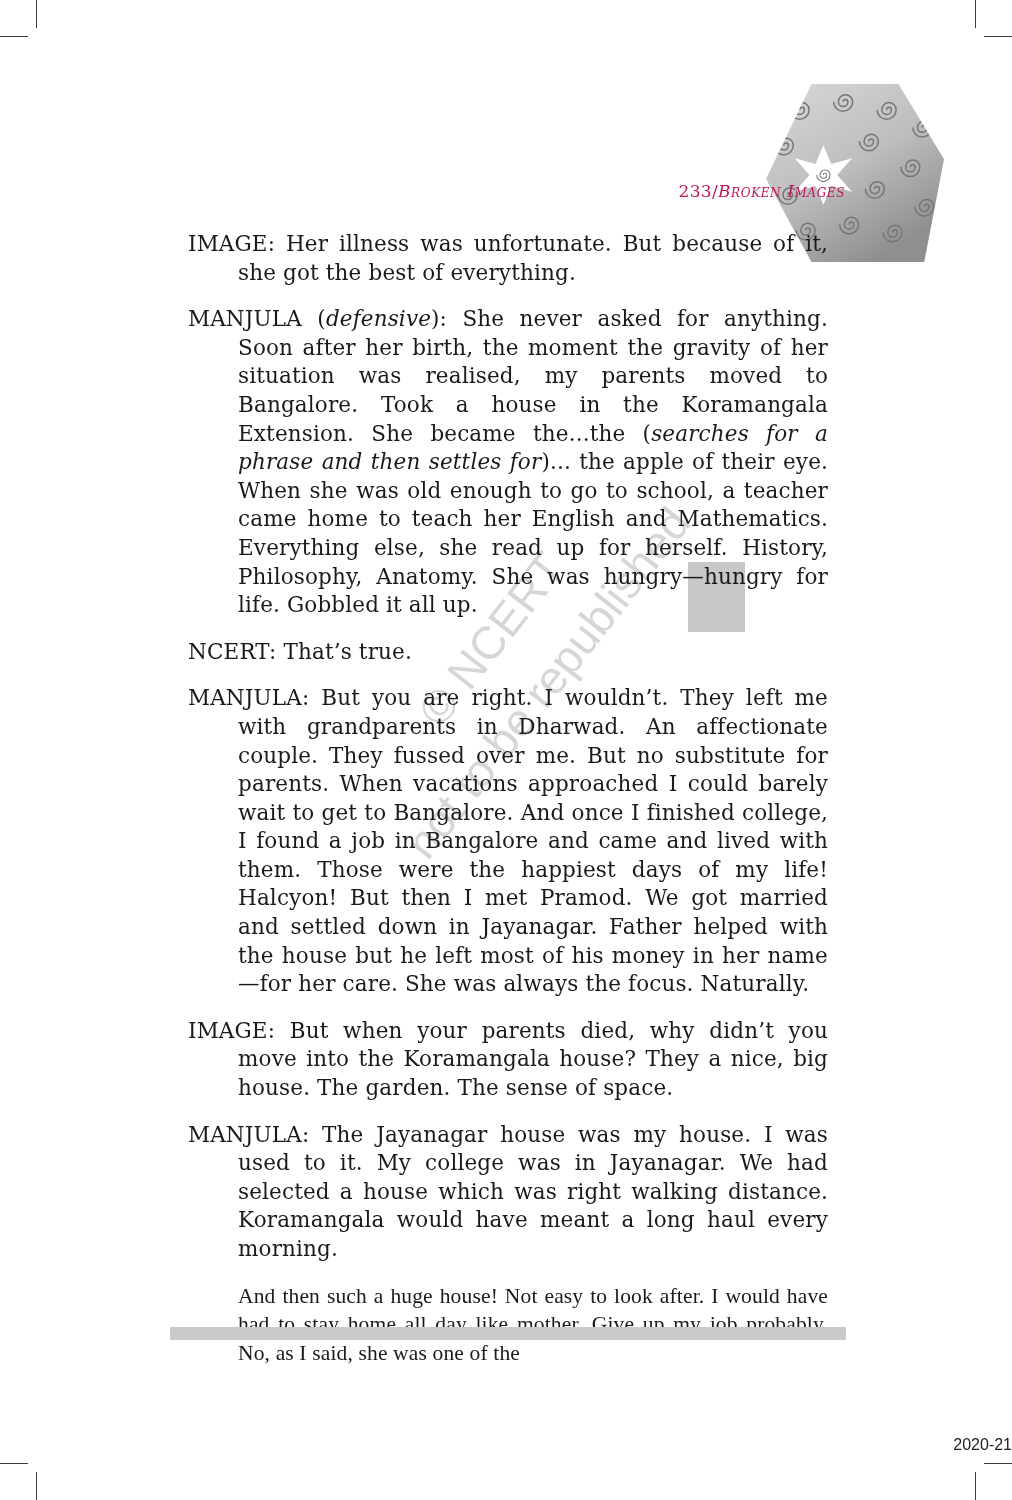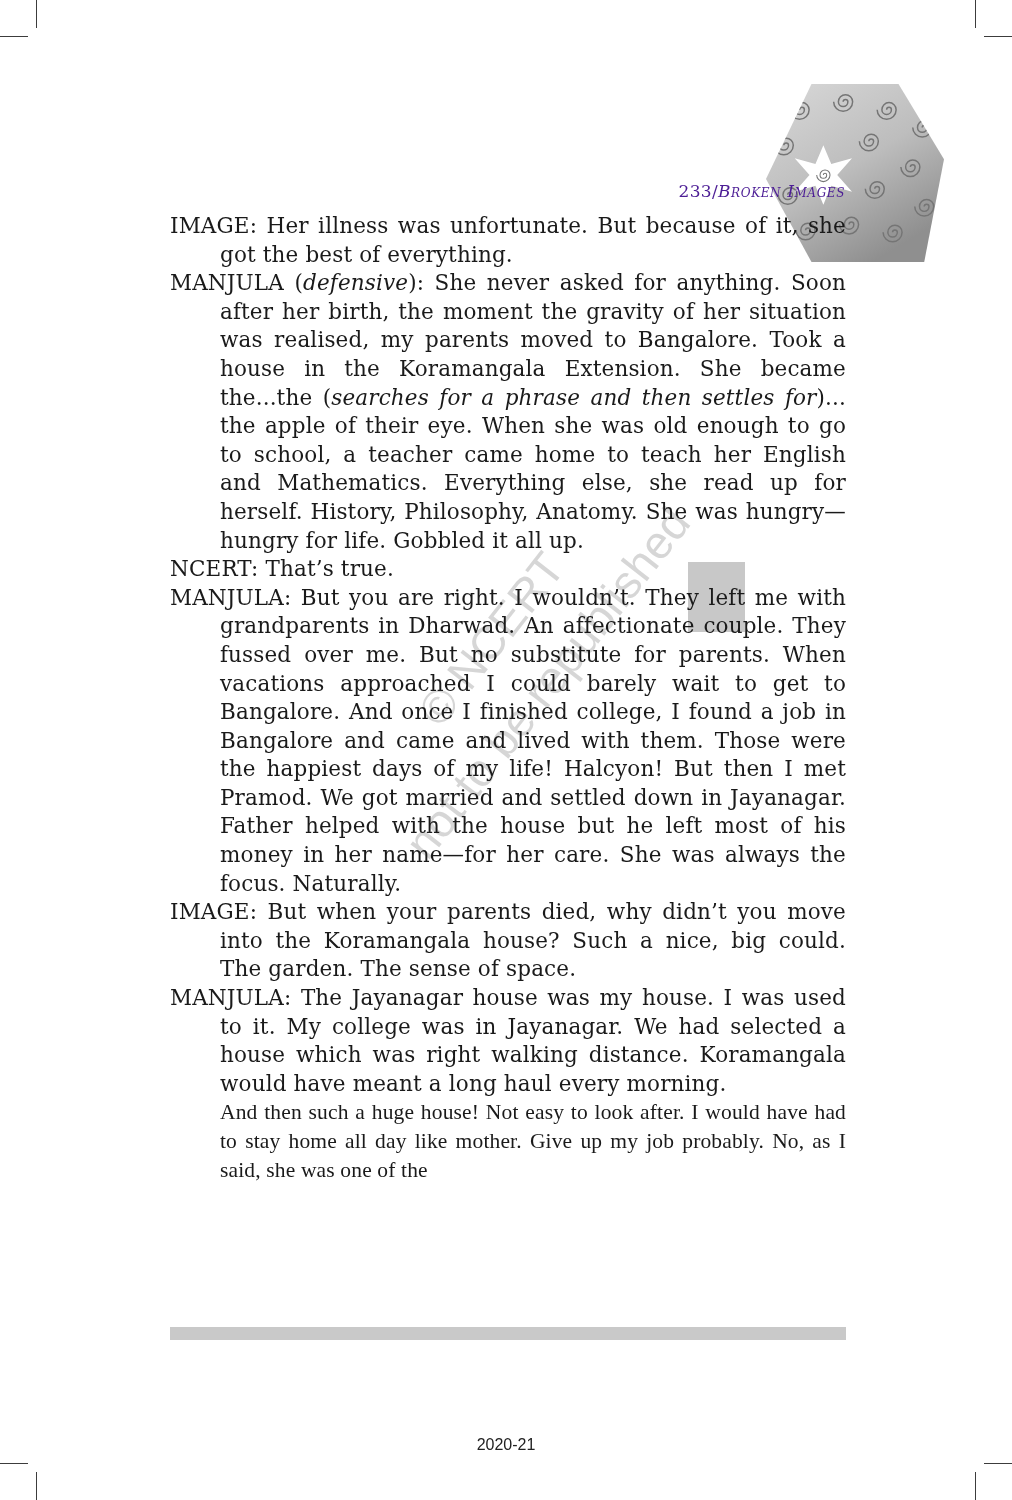--- a/index.html
+++ b/index.html
@@ -16,21 +16,21 @@
   .crop { position: absolute; background: #3c3c3c; }
   .crop.v { width: 1px; height: 28px; }
   .crop.h { width: 28px; height: 1px; }
 
   
   .ornament { position: absolute; left: 766px; top: 84px; width: 178px; height: 178px; z-index: 1; }
 
   
   .running-head {
     position: absolute; top: 181px; left: 0; width: 845px;
-    text-align: right; font-size: 17px; color: #4c1d95; letter-spacing: .3px; z-index: 3;
+    text-align: right; font-size: 17px; color: #be185d; letter-spacing: .3px; z-index: 3;
   }
   .running-head .num { font-style: normal; }
   .running-head .title { font-style: italic; font-variant: small-caps; letter-spacing: .6px; }
 
   
   .watermark {
     position: absolute; left: 280px; top: 590px; width: 480px;
     transform: rotate(-52deg);
     color: #b6b6b6; opacity: .55;
     font-family: "Liberation Sans", sans-serif;
@@ -41,34 +41,34 @@
     position: absolute; left: 688px; top: 562px; width: 57px; height: 70px;
     background: #9a9a9a; opacity: .55; z-index: 1;
   }
 
   
   .text-col {
     position: absolute; left: 170px; top: 212px; width: 676px;
     font-size: 21.5px; line-height: 28.6px; letter-spacing: .15px;
     color: #1a1a1a; text-align: justify; z-index: 2;
   }
-  .text-col p { margin: 0; padding-left: 50px; text-indent: -50px; }
+  .text-col p { margin: 18px; padding-left: 50px; text-indent: -50px; }
   .text-col p.cont { text-indent: 0; font-family: Liberation Serif, serif; }
   .text-col em { font-style: italic; }
 
   
   .bottom-bar {
     position: absolute; left: 170px; top: 1327px; width: 676px; height: 13px;
     background: #c9c9c9; z-index: 2;
   }
 
   
   .footer {
     position: absolute; top: 1436px; left: 0; width: 1012px;
-    text-align: center; font-family: "Liberation Sans", sans-serif;
+    text-align: right; font-family: "Liberation Sans", sans-serif;
     font-size: 16px; color: #222; z-index: 2;
   }
 </style>
 </head>
 <body>
 
 <div class="page">
 
   <div class="crop v" style="left:36px; top:0;"></div>
   <div class="crop h" style="left:0; top:36px;"></div>
@@ -121,21 +121,21 @@
   <div class="watermark">
     <div>© NCERT</div>
     <div>not to be republished</div>
   </div>
 
   <main class="text-col" id="dialogue">
       <p class="para"><span>IMAGE: Her illness was unfortunate. But because of it, she got the best of everything.</span></p>
       <p class="para"><span>MANJULA (</span><em>defensive</em><span>): She never asked for anything. Soon after her birth, the moment the gravity of her situation was realised, my parents moved to Bangalore. Took a house in the Koramangala Extension. She became the...the (</span><em>searches for a phrase and then settles for</em><span>)... the apple of their eye. When she was old enough to go to school, a teacher came home to teach her English and Mathematics. Everything else, she read up for herself. History, Philosophy, Anatomy. She was hungry—hungry for life. Gobbled it all up.</span></p>
       <p class="para"><span>NCERT: That’s true.</span></p>
       <p class="para"><span>MANJULA: But you are right. I wouldn’t. They left me with grandparents in Dharwad. An affectionate couple. They fussed over me. But no substitute for parents. When vacations approached I could barely wait to get to Bangalore. And once I finished college, I found a job in Bangalore and came and lived with them. Those were the happiest days of my life! Halcyon! But then I met Pramod. We got married and settled down in Jayanagar. Father helped with the house but he left most of his money in her name—for her care. She was always the focus. Naturally.</span></p>
-      <p class="para"><span>IMAGE: But when your parents died, why didn’t you move into the Koramangala house? Such a nice, big could. The garden. The sense of space.</span></p>
+      <p class="para"><span>IMAGE: But when your parents died, why didn’t you move into the Koramangala house? They a nice, big house. The garden. The sense of space.</span></p>
       <p class="para"><span>MANJULA: The Jayanagar house was my house. I was used to it. My college was in Jayanagar. We had selected a house which was right walking distance. Koramangala would have meant a long haul every morning.</span></p>
       <p class="para cont"><span>And then such a huge house! Not easy to look after. I would have had to stay home all day like mother. Give up my job probably. No, as I said, she was one of the</span></p>
     </main>
 
   <div class="bottom-bar"></div>
 
   <div class="footer">2020-21</div>
 
 </div>
 

